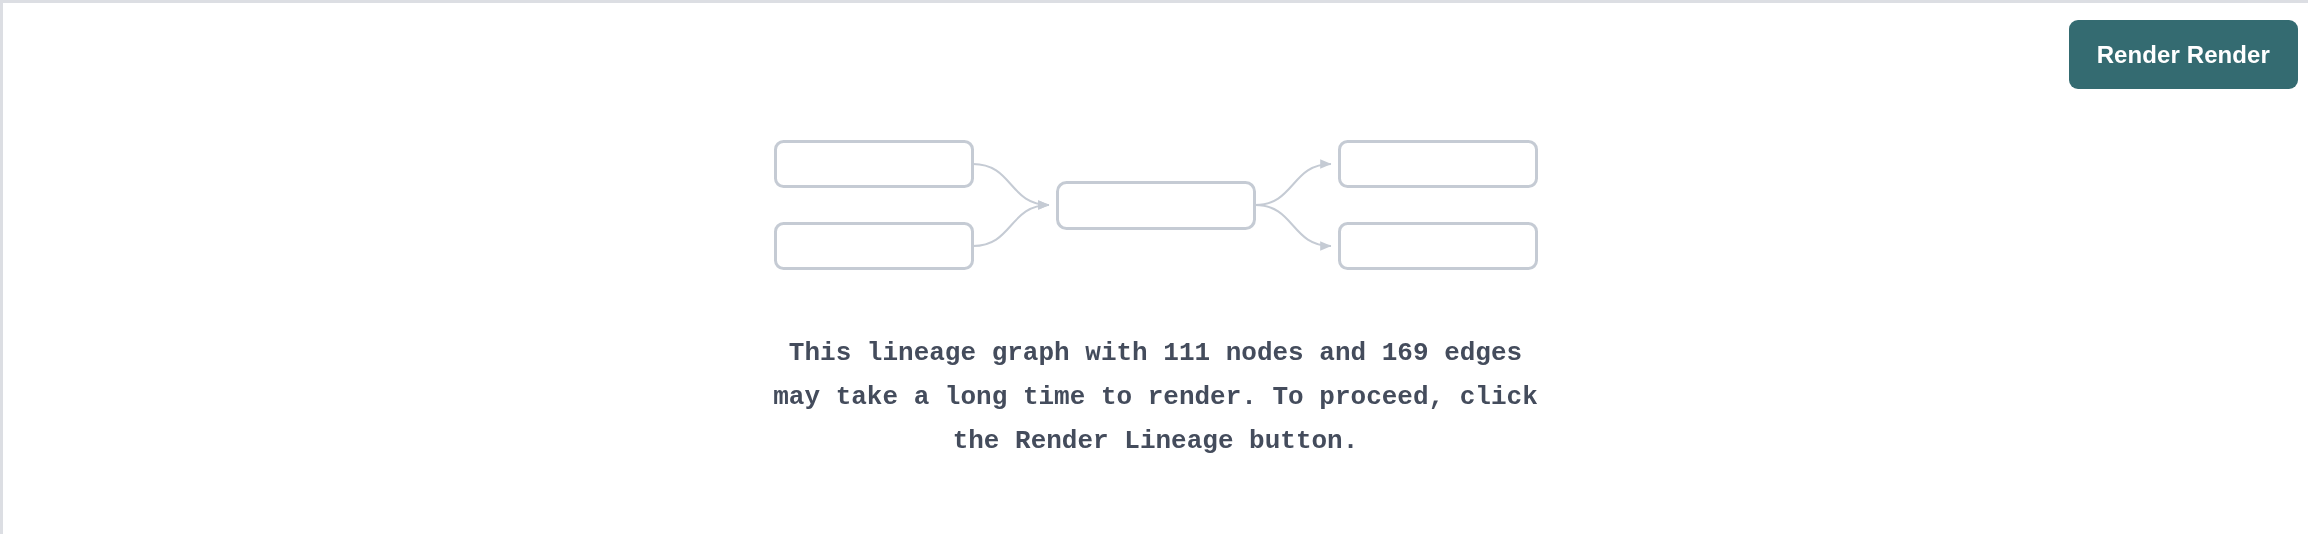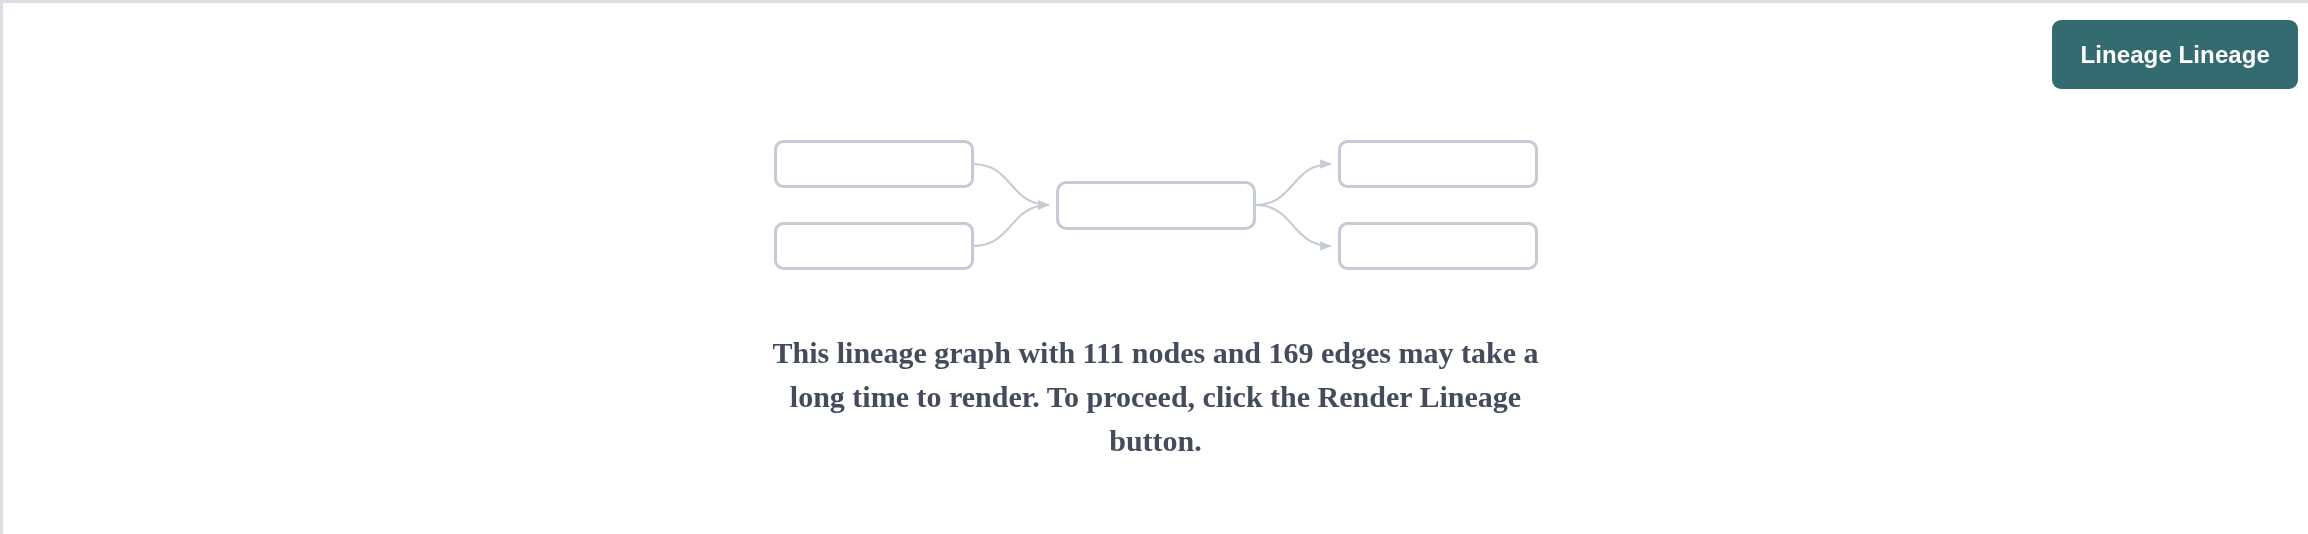--- a/index.html
+++ b/index.html
@@ -71,34 +71,34 @@
   .lineage-illustration {
     width: 790px;
     height: 160px;
     display: block;
   }
 
   .empty-message {
     margin-top: 46px;
     width: 790px;
     text-align: center;
-    font-size: 30px;
+    font-size: 26px;
     font-weight: bold;
     line-height: 44px;
     color: #444c5c;
-    font-family: Liberation Serif, serif;
+    font-family: Liberation Mono, monospace;
   }
 </style>
 </head>
 <body>
 
 <div class="page">
 
   <div class="toolbar">
-    <button class="render-button">Lineage Lineage</button>
+    <button class="render-button">Render Render</button>
   </div>
 
   <div class="empty-state">
 
     <svg class="lineage-illustration" viewBox="0 0 790 160" xmlns="http://www.w3.org/2000/svg">
       <defs>
         <marker id="arrowhead" markerWidth="7" markerHeight="7" refX="5.4" refY="3" orient="auto" markerUnits="strokeWidth">
           <path d="M0,0.6 L5.6,3 L0,5.4 Z" fill="#c5cbd4"></path>
         </marker>
       </defs>

